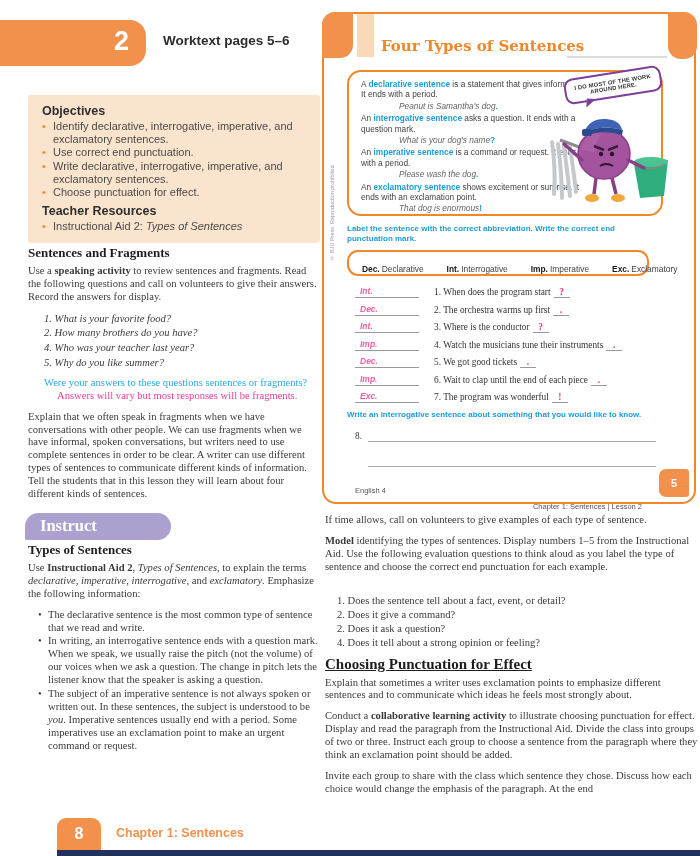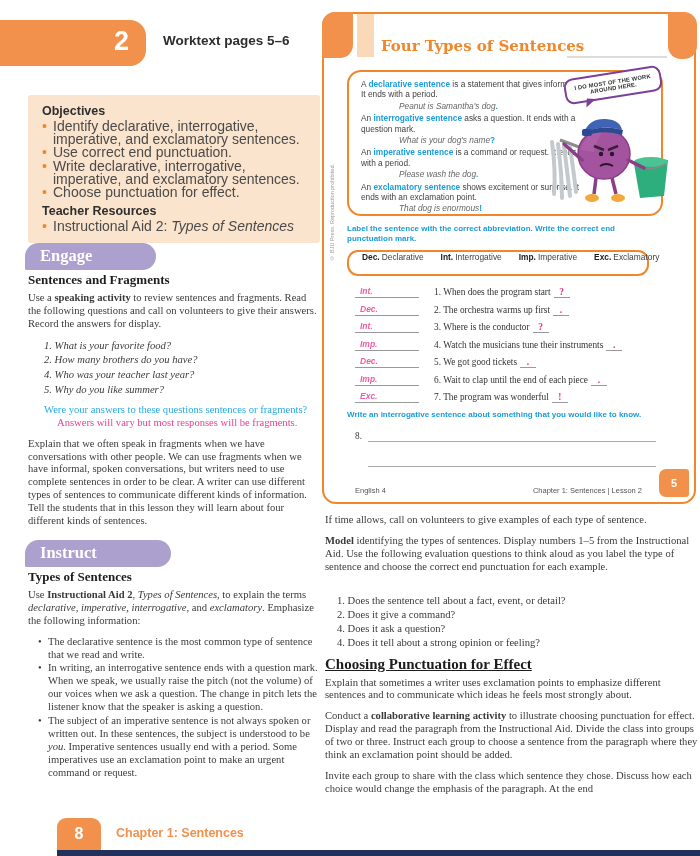--- a/index.html
+++ b/index.html
@@ -7,21 +7,21 @@
   body { position:relative; background:#ffffff; font-family:"Liberation Serif", serif; color:#3a3a3a; overflow:hidden; }
 
   
   .lesson-bar { position:absolute; left:0; top:20px; width:146px; height:46px; background:#F2914C; border-radius:0 16px 16px 0; }
   .lesson-num { position:absolute; right:17px; top:6px; font:bold 27px "Liberation Sans", sans-serif; color:#fff; }
   .worktext-pages { position:absolute; left:163px; top:33px; font:bold 13.5px "Liberation Sans", sans-serif; color:#2d2d2d; }
 
   .objectives-box { position:absolute; left:28px; top:95px; width:292px; background:#FBE4CD; border-radius:3px; padding:9px 12px 10px 14px; font-family:"Liberation Sans", sans-serif; }
   .obj-title { font-size:12.5px; font-weight:bold; color:#2e2e2e; margin-bottom:2px; }
   .obj-list { list-style:none; }
-  .obj-list li { position:relative; padding-left:11px; font-size:14px; line-height:13.2px; color:#4a4a4a; }
+  .obj-list li { position:relative; padding-left:11px; font-size:11px; line-height:13.2px; color:#4a4a4a; }
   .obj-list li::before { content:"•"; position:absolute; left:0; color:#F0872B; }
   .tr-title { margin-top:5px; }
 
   .left-flow { position:absolute; left:28px; top:243px; width:293px; font-size:10.6px; line-height:12.9px; color:#3a3a3a; }
   .section-pill { width:131px; height:27px; background:#ACA0CE; border-radius:18px 18px 18px 2px; color:#fff; font:bold 16.5px "Liberation Serif", serif; line-height:26px; padding-left:15px; margin-left:-3px; }
   .section-pill.instruct { width:146px; }
   .flow-heading { font-size:13px; font-weight:bold; color:#1d1d1d; margin:4px 0 5px; }
   .para { margin-bottom:8px; }
   .q-list { list-style:none; font-style:italic; margin:0 0 6px 16px; }
   .q-list li { line-height:14.8px; }
@@ -53,34 +53,34 @@
   .wt-punct { color:#1B9CD8; font-weight:bold; font-style:normal; }
 
   .wt-bubble { position:absolute; left:240px; top:58px; width:98px; padding:5px 7px; border:2px solid #7E3F98; border-radius:9px; background:#fff; transform:rotate(-9deg); font:bold 5.8px "Liberation Sans", sans-serif; color:#333; text-align:center; letter-spacing:.2px; }
   .wt-bubble::after { content:""; position:absolute; left:18px; bottom:-8px; width:0; height:0; border-left:9px solid #7E3F98; border-bottom:9px solid transparent; transform:rotate(12deg); }
   .mascot { position:absolute; left:222px; top:88px; width:130px; height:120px; }
 
   .wt-directions { position:absolute; left:23px; width:310px; font:bold 8px "Liberation Sans", sans-serif; line-height:10px; color:#1B9CD8; }
   .wt-dir1 { top:210px; }
   .wt-dir2 { top:396px; }
 
-  .wt-key { position:absolute; left:23px; top:236px; width:302px; height:26px; border:2px solid #F0872B; border-radius:11px; display:flex; align-items:flex-start; gap:17px; padding:0 13px; font-family:"Liberation Sans", sans-serif; font-size:8.4px; color:#3e3e3e; }
+  .wt-key { position:absolute; left:23px; top:236px; width:302px; height:26px; border:2px solid #F0872B; border-radius:11px; display:flex; align-items:flex-end; gap:23px; padding:0 13px; font-family:"Liberation Sans", sans-serif; font-size:8.4px; color:#3e3e3e; }
   .wt-key .abbr { font-weight:bold; color:#1d1d1d; margin-right:2px; }
 
   .wt-ex { position:absolute; left:0; width:374px; height:17.5px; }
   .wt-ans { position:absolute; left:31px; width:64px; border-bottom:1px solid #999; font:bold italic 8.5px "Liberation Sans", sans-serif; color:#EE5FA0; padding:0 0 1px 5px; }
   .wt-sentence { position:absolute; left:110px; top:1px; font:9.3px "Liberation Serif", serif; color:#333; }
   .wt-blank { display:inline-block; width:16px; border-bottom:1px solid #999; text-align:center; color:#EE2D7F; font-weight:bold; font-size:9.5px; line-height:9px; margin-left:3px; }
 
   .wt-item8 { position:absolute; left:31px; top:417px; font:9.3px "Liberation Serif", serif; color:#333; }
   .wt-line { position:absolute; background:#AAA; height:1px; }
   .wt-copyright { position:absolute; left:5px; top:150px; writing-mode:vertical-rl; transform:rotate(180deg); font:5.5px "Liberation Sans", sans-serif; color:#999; }
 
   .wt-footer-left { position:absolute; left:31px; top:472px; font:7.5px "Liberation Sans", sans-serif; color:#555; }
-  .wt-footer-right { position:absolute; right:52px; top:472px; font:7.5px "Liberation Sans", sans-serif; color:#555; }
+  .wt-footer-right { position:absolute; right:52px; top:488px; font:7.5px "Liberation Sans", sans-serif; color:#555; }
   .wt-tab-page { position:absolute; right:5px; bottom:5px; width:30px; height:28px; background:#F2914C; border-radius:7px 3px 3px 7px; color:#fff; font:bold 11px "Liberation Sans", sans-serif; text-align:center; line-height:28px; }
 
   
   .right-flow { position:absolute; left:325px; top:514px; width:373px; font-size:10.6px; line-height:12.9px; color:#3a3a3a; }
   .num-list { list-style:none; margin:8px 0 8px 12px; }
   .num-list li { line-height:14px; }
   .right-heading { font-size:15px; font-weight:bold; color:#1d1d1d; margin:4px 0 6px;text-decoration:underline; }
 </style>
 </head>
 <body>
@@ -98,21 +98,20 @@
     <li>Write declarative, interrogative, imperative, and exclamatory sentences.</li>
     <li>Choose punctuation for effect.</li>
   </ul>
   <div class="obj-title tr-title">Teacher Resources</div>
   <ul class="obj-list">
     <li><span>Instructional Aid 2: </span><span class="i">Types of Sentences</span></li>
   </ul>
 </div>
 
 <div class="left-flow">
-  <div class="section-pill">Engage</div>
   <div class="flow-heading">Sentences and Fragments</div>
   <p class="para"><span>Use a </span><span class="b">speaking activity</span><span> to review sentences and fragments. Read the following questions and call on volunteers to give their answers. Record the answers for display.</span></p>
   <ul class="q-list">
     <li>1. What is your favorite food?</li>
     <li>2. How many brothers do you have?</li>
     <li>4. Who was your teacher last year?</li>
     <li>5. Why do you like summer?</li>
   </ul>
   <p class="check"><span class="q">Were your answers to these questions sentences or fragments? </span><span class="a">Answers will vary but most responses will be fragments.</span></p>
   <p class="para">Explain that we often speak in fragments when we have conversations with other people. We can use fragments when we have informal, spoken conversations, but writers need to use complete sentences in order to be clear. A writer can use different types of sentences to communicate different kinds of information. Tell the students that in this lesson they will learn about four different kinds of sentences.</p>
@@ -232,20 +231,20 @@
   <div class="wt-footer-right">Chapter 1: Sentences | Lesson 2</div>
   <div class="wt-tab-page">5</div>
 </div>
 
 <div class="right-flow">
   <p class="para">If time allows, call on volunteers to give examples of each type of sentence.</p>
   <p class="para" style="margin-bottom:20px;"><span class="b">Model</span><span> identifying the types of sentences. Display numbers 1–5 from the Instructional Aid. Use the following evaluation questions to think aloud as you label the type of sentence and choose the correct end punctuation for each example.</span></p>
   <ul class="num-list">
     <li>1. Does the sentence tell about a fact, event, or detail?</li>
     <li>2. Does it give a command?</li>
-    <li>4. Does it ask a question?</li>
+    <li>2. Does it ask a question?</li>
     <li>4. Does it tell about a strong opinion or feeling?</li>
   </ul>
   <div class="right-heading">Choosing Punctuation for Effect</div>
   <p class="para">Explain that sometimes a writer uses exclamation points to emphasize different sentences and to communicate which ideas he feels most strongly about.</p>
   <p class="para"><span>Conduct a </span><span class="b">collaborative learning activity</span><span> to illustrate choosing punctuation for effect. Display and read the paragraph from the Instructional Aid. Divide the class into groups of two or three. Instruct each group to choose a sentence from the paragraph where they think an exclamation point should be added.</span></p>
   <p class="para">Invite each group to share with the class which sentence they chose. Discuss how each choice would change the emphasis of the paragraph. At the end</p>
 </div>
 
 </body></html>

